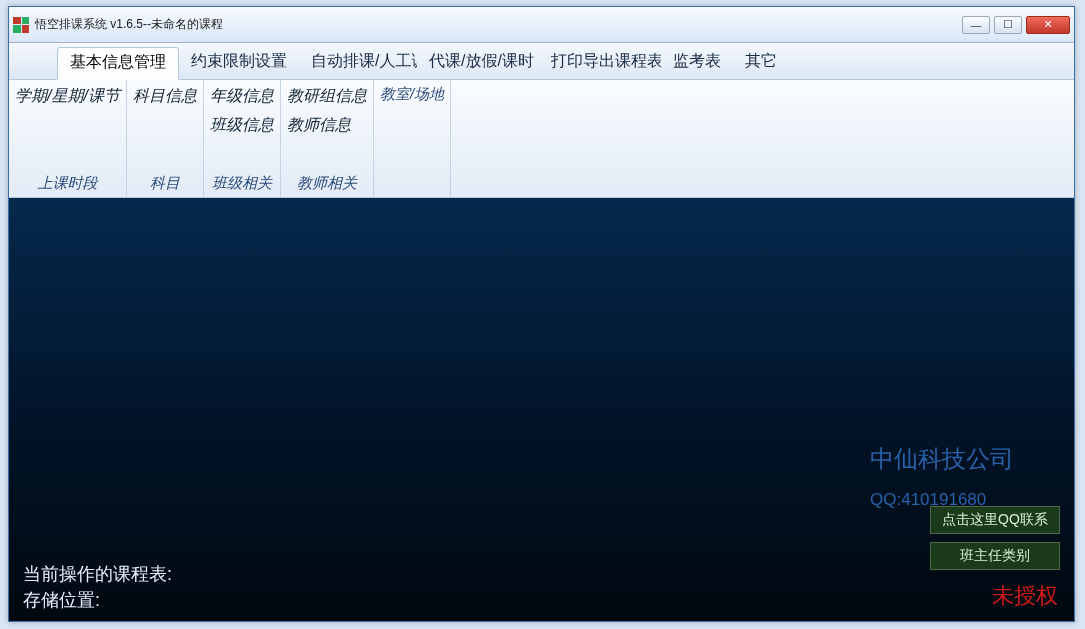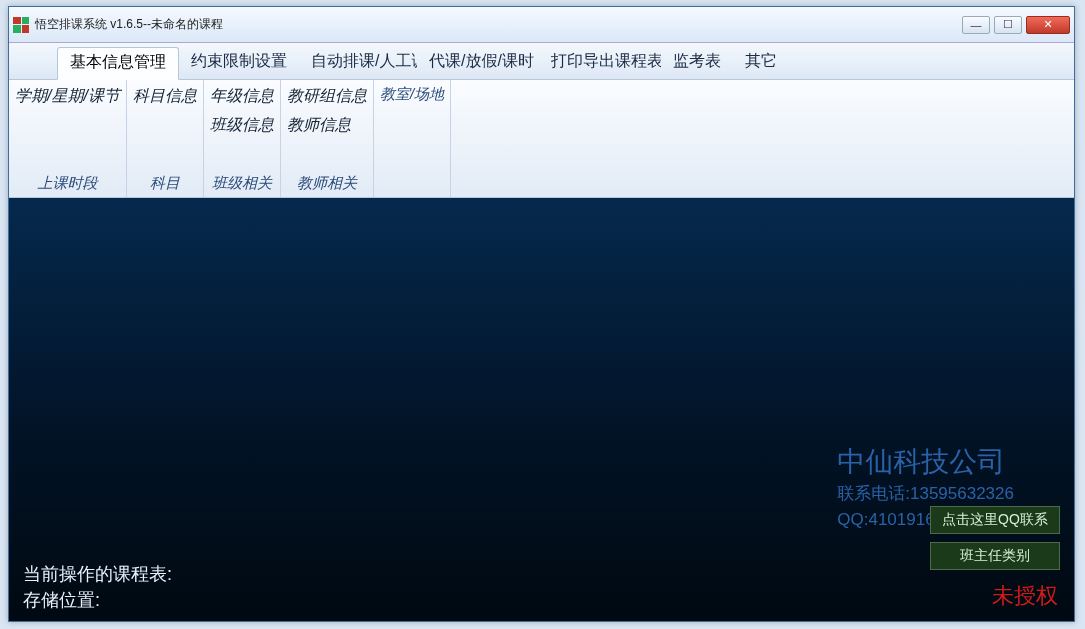--- a/index.html
+++ b/index.html
@@ -117,21 +117,21 @@
     position: relative;
     color: #cfe3ff;
   }
   .company {
     position: absolute;
     right: 60px;
     top: 245px;
     color: #2962a8;
     text-align: left;
   }
-  .company .name { font-size: 28px; }
+  .company .name { font-size: 24px; margin-bottom: 12px; }
   .company .line { font-size: 17px; line-height: 26px; }
   .btns-right {
     position: absolute;
     right: 14px;
     top: 308px;
     display:flex; flex-direction:column; gap:8px;
   }
   .dark-btn {
     background: #1a3a1a;
     border: 1px solid #4a6a4a;
@@ -218,23 +218,20 @@
     </div>
     <div class="group">
       <div class="group-label">教室/场地</div>
     </div>
   </div>
 
   <div class="content">
     <div class="company">
       <div class="name">中仙科技公司</div>
       <div class="line">
-        <span>联系电话:</span><span>13595632326</span>
-      </div>
-      <div class="line">
         <span>QQ:</span><span>410191680</span>
       </div>
     </div>
 
     <div class="btns-right">
       <div class="dark-btn">点击这里QQ联系</div>
       <div class="dark-btn">班主任类别</div>
     </div>
 
     <div class="status-lines">

